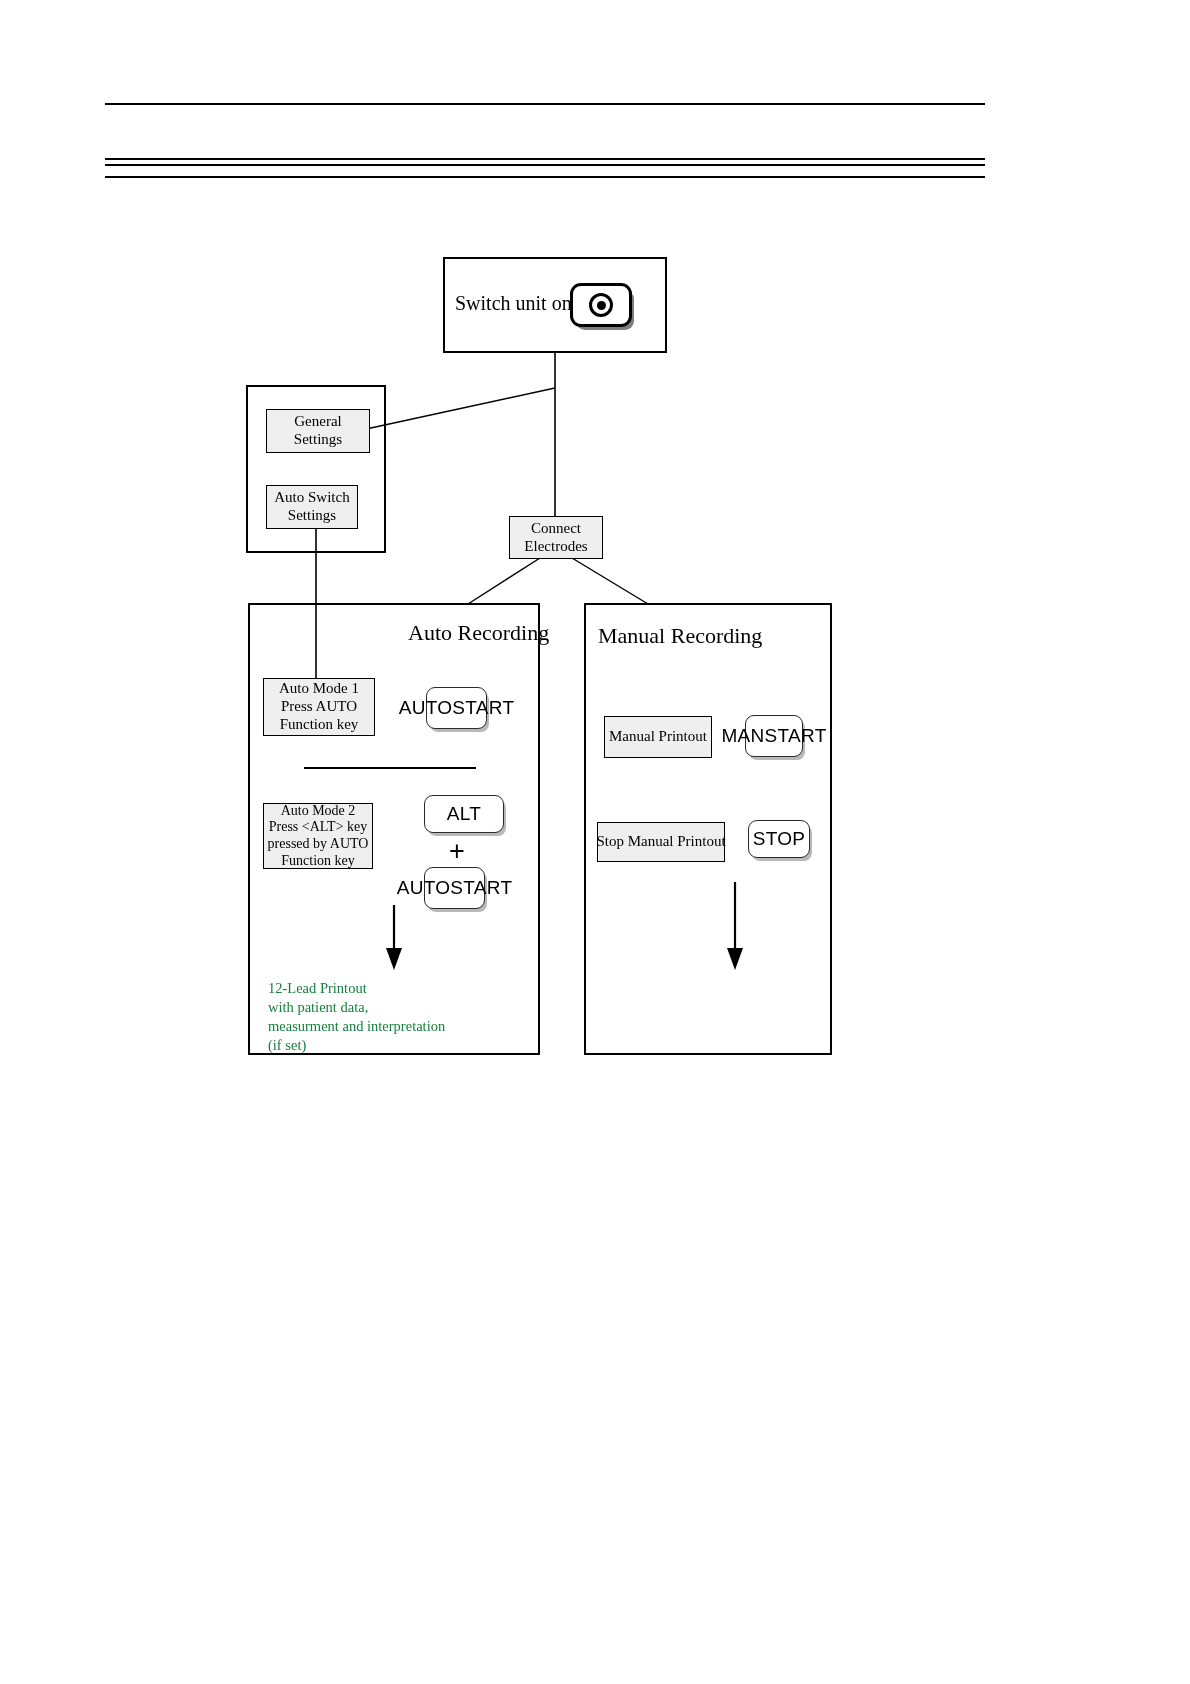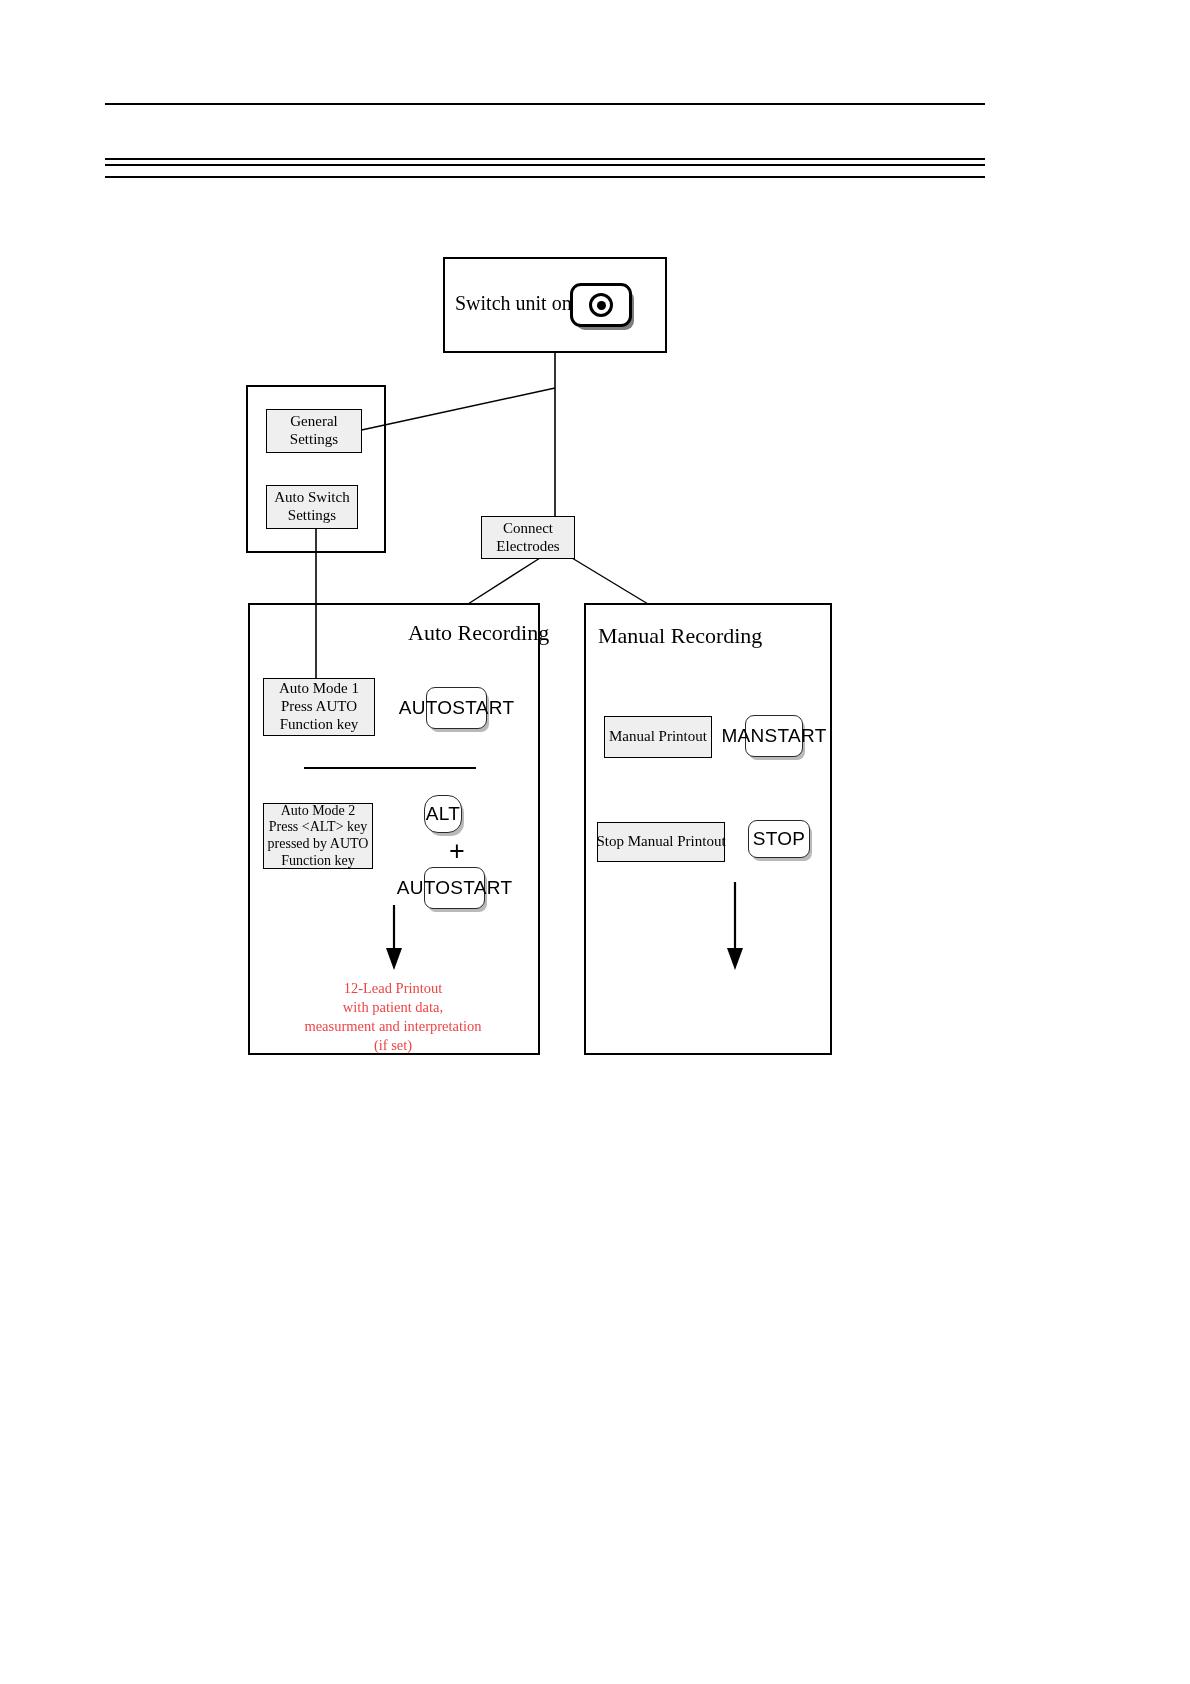--- a/index.html
+++ b/index.html
@@ -118,24 +118,23 @@
   }
 
   #switch-unit-label { left: 455px; top: 292px; font-size: 20px; }
 
   .section-title { font-size: 22px; }
   #auto-title   { left: 408px; top: 620px; }
   #manual-title { left: 598px; top: 623px; }
 
   .caption {
     position: absolute;
-    text-align: center;
     font-size: 14.5px;
     line-height: 1.32;
-    color: #ef4444;
+    color: #15803d;
   }
   #auto-output-caption   { left: 268px; top: 979px; width: 250px; }
   #manual-output-caption { left: 613px; top: 979px; width: 220px; }
 
   .plus-sign {
     position: absolute;
     font-family: "Liberation Sans", "DejaVu Sans", sans-serif;
     font-size: 27px;
     line-height: 1;
     color: #000;
@@ -183,31 +182,31 @@
   <div class="label" id="switch-unit-label">Switch unit on</div>
 
   <div id="power-key" style="left:570px; top:283px;">
     <span class="ring">
       <span class="dot"></span>
     </span>
   </div>
 
   <div class="frame" id="settings-frame" style="left:246px; top:385px; width:140px; height:168px;"></div>
 
-  <div class="node" id="general-settings-node" style="left:266px; top:409px; width:96px; height:44px;">
+  <div class="node" id="general-settings-node" style="left:266px; top:409px; width:104px; height:44px;">
     <span class="ln">General</span>
     <span class="ln">Settings</span>
   </div>
 
   <div class="node" id="auto-format-settings-node" style="left:266px; top:485px; width:92px; height:44px;">
     <span class="ln">Auto Switch</span>
     <span class="ln">Settings</span>
   </div>
 
-  <div class="node" id="connect-electrodes-node" style="left:481px; top:516px; width:94px; height:43px;">
+  <div class="node" id="connect-electrodes-node" style="left:509px; top:516px; width:94px; height:43px;">
     <span class="ln">Connect</span>
     <span class="ln">Electrodes</span>
   </div>
 
   <div class="frame" id="auto-frame" style="left:248px; top:603px; width:292px; height:452px;"></div>
 
   <div class="label section-title" id="auto-title">Auto Recording</div>
 
   <div class="node" id="auto-mode-1-node" style="left:263px; top:678px; width:112px; height:58px;align-items:center;">
     <span class="ln">Auto Mode 1</span>
@@ -222,21 +221,21 @@
 
   <div class="divider" id="auto-mode-divider"></div>
 
   <div class="node" id="auto-mode-2-node" style="left:263px; top:803px; width:110px; height:66px; font-size:14px;">
     <span class="ln">Auto Mode 2</span>
     <span class="ln">Press &lt;ALT&gt; key</span>
     <span class="ln">pressed by AUTO</span>
     <span class="ln">Function key</span>
   </div>
 
-  <div class="keycap" id="alt-key" style="left:424px; top:795px; width:38px; height:38px;border-radius:14px;">
+  <div class="keycap" id="alt-key" style="left:424px; top:795px; width:80px; height:38px;">
     <span class="ln">ALT</span>
   </div>
 
   <div class="plus-sign" id="alt-plus">+</div>
 
   <div class="keycap" id="auto-start-key-2" style="left:424px; top:867px; width:61px; height:42px;">
     <span class="ln">AUTO</span>
     <span class="ln">START</span>
   </div>
 

